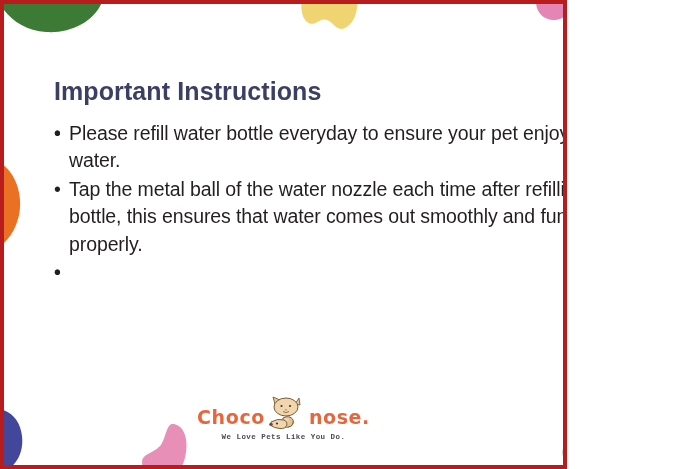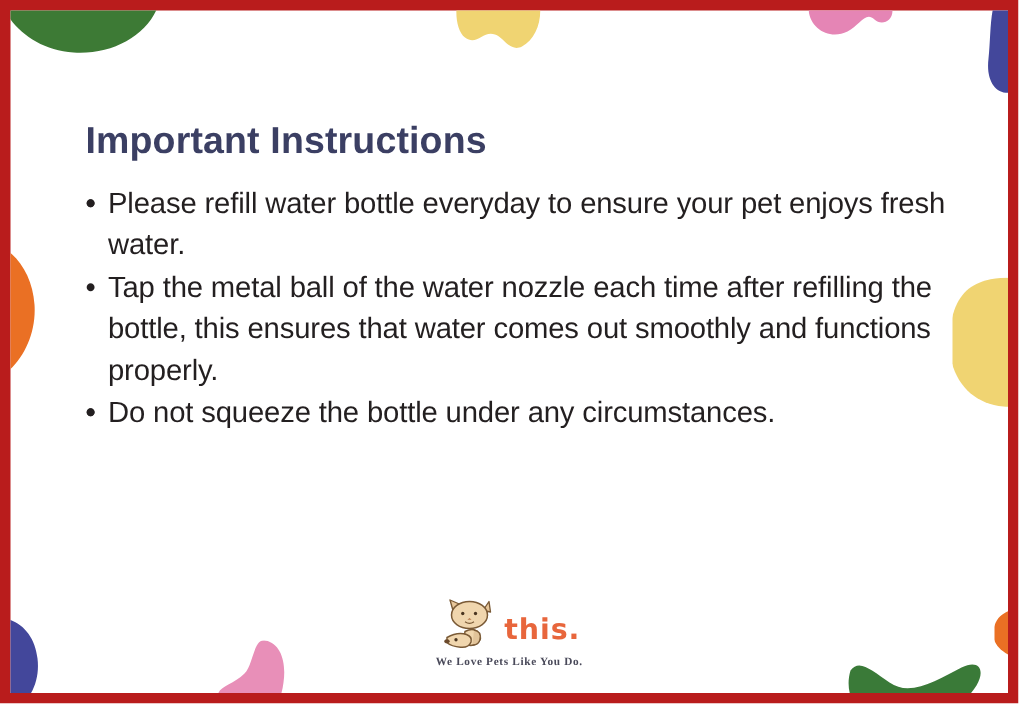--- a/index.html
+++ b/index.html
@@ -5,26 +5,26 @@
   html, body {
     margin: 0;
     padding: 0;
     background: #ffffff;
   }
   body {
     font-family: "Liberation Sans", sans-serif;
   }
   .page {
     position: relative;
-    width: 679px;
+    width: 567px;
     height: 469px;
     background: #ffffff;
     overflow: hidden;
     box-sizing: border-box;
-    border: 7px solid #b91c1c;
+    border: 4px solid #b91c1c;
   }
 
   
   .blob {
     position: absolute;
     pointer-events: none;
   }
   .blob svg { display: block; }
 
   
@@ -97,21 +97,21 @@
   }
   .logo-word.second { margin-left: 2px; }
   .logo-animals {
     position: relative;
     width: 40px;
     height: 34px;
     margin: 0 1px;
   }
   .logo-animals svg { display:block; position:absolute; left:0; top:0;}
   .tagline {
-    font-family: Liberation Serif, serif;
+    font-family: Liberation Mono, monospace;
     font-size: 7.5px;
     font-weight: bold;
     color: #4a4a5a;
     letter-spacing: 0.45px;
     margin-top: 3px;
   }
 </style>
 </head>
 <body>
 
@@ -191,27 +191,27 @@
       </li>
       <li class="bullet-item">
         <span class="dot">•</span>
         <span>Tap the metal ball of the water nozzle each time after refilling the bottle, this ensures that water comes out smoothly and functions properly.</span>
       </li>
       <li class="bullet-item">
         <span class="dot">•</span>
       </li>
       <li class="bullet-item">
         <span class="dot">•</span>
-        <span>Do not squeeze the bottle under any circumstances.</span>
       </li>
     </ul>
   </div>
 
   <div class="logo-area">
     <div class="logo-row">
+      <span class="logo-word">Choco</span>
 
       <span class="logo-animals">
         <svg width="40" height="34" viewBox="0 0 40 34">
 
           <g>
             <path d="M9,8 L7,1 L14,4 Z" fill="#e8c79a" stroke="#7a5a36" stroke-width="0.9" stroke-linejoin="round"></path>
             <path d="M29,8 L33,2 L34,9 Z" fill="#e8c79a" stroke="#7a5a36" stroke-width="0.9" stroke-linejoin="round"></path>
             <ellipse cx="20" cy="11" rx="12" ry="9" fill="#f0d6ae" stroke="#7a5a36" stroke-width="1"></ellipse>
             <circle cx="15.5" cy="10" r="1.1" fill="#4a3520"></circle>
             <circle cx="24" cy="10" r="1.1" fill="#4a3520"></circle>
@@ -222,18 +222,18 @@
           <g>
             <path d="M17,22 q6,-3 9,1 q3,4 -1,7 q-5,3 -9,-1 Z" fill="#f0d6ae" stroke="#7a5a36" stroke-width="1"></path>
             <path d="M5,26 q7,-4 13,-2 q4,1.5 3,5 q-1.5,4 -7,3.5 q-6,-0.5 -9,-3 Z" fill="#f0d6ae" stroke="#7a5a36" stroke-width="1"></path>
             <path d="M23,21 q5,1 4,6 q-0.5,4 -5,4" fill="#e2c49a" stroke="#7a5a36" stroke-width="0.9"></path>
             <circle cx="11" cy="27.5" r="1.1" fill="#4a3520"></circle>
             <ellipse cx="5" cy="28.5" rx="1.8" ry="1.4" fill="#6b4a2c"></ellipse>
           </g>
         </svg>
       </span>
 
-      <span class="logo-word second">this.</span>
+      <span class="logo-word second">nose.</span>
     </div>
     <div class="tagline">We Love Pets Like You Do.</div>
   </div>
 
 </div>
 
 </body></html>

